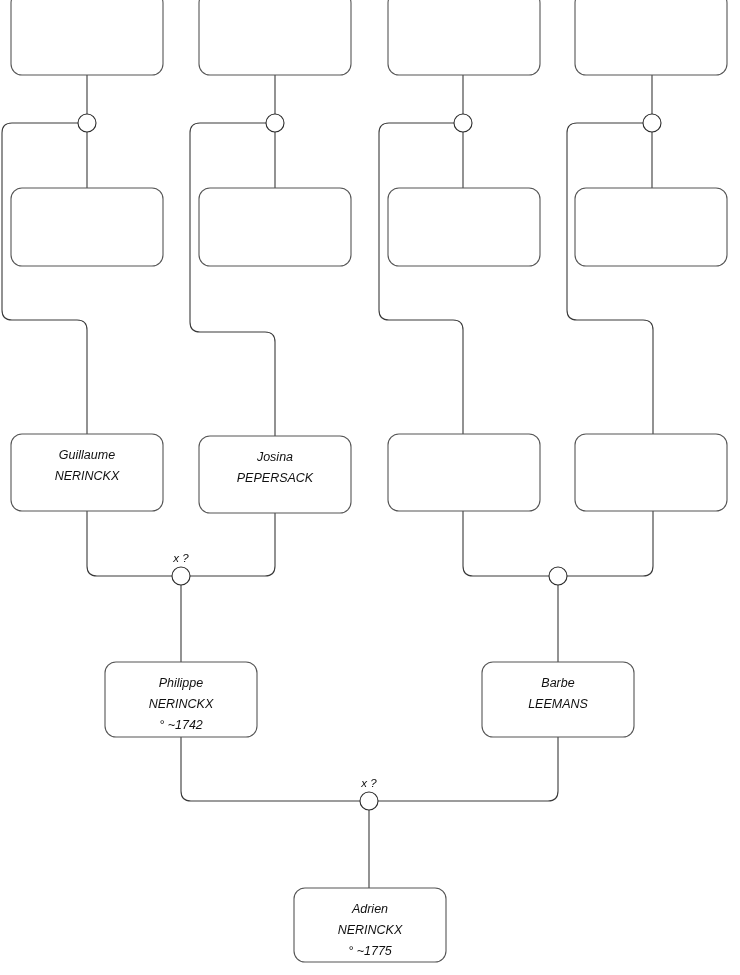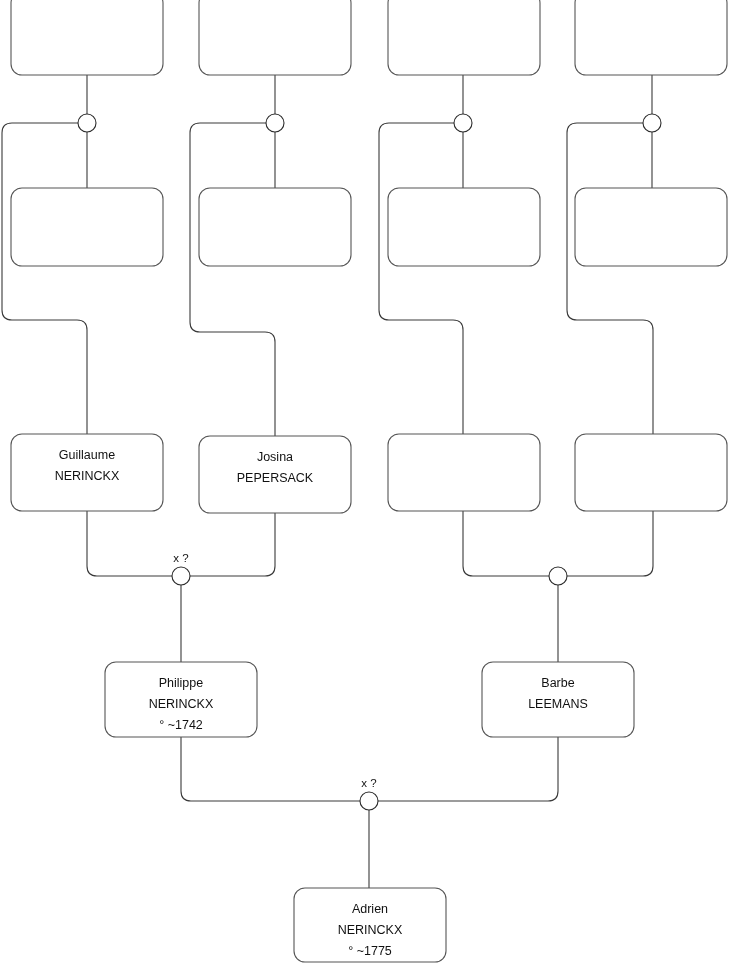--- a/index.html
+++ b/index.html
@@ -11,20 +11,21 @@
   body {
     width: 740px;
     height: 975px;
     font-family: "Liberation Sans", sans-serif;
     overflow: hidden;
   }
   #chart-root {
     position: relative;
     width: 728px;
     height: 975px;
+    font-style: italic;
   }
   svg#tree-svg {
     position: absolute;
     top: 0;
     left: 0;
     width: 740px;
     height: 975px;
     display: block;
   }
   .link-line {

